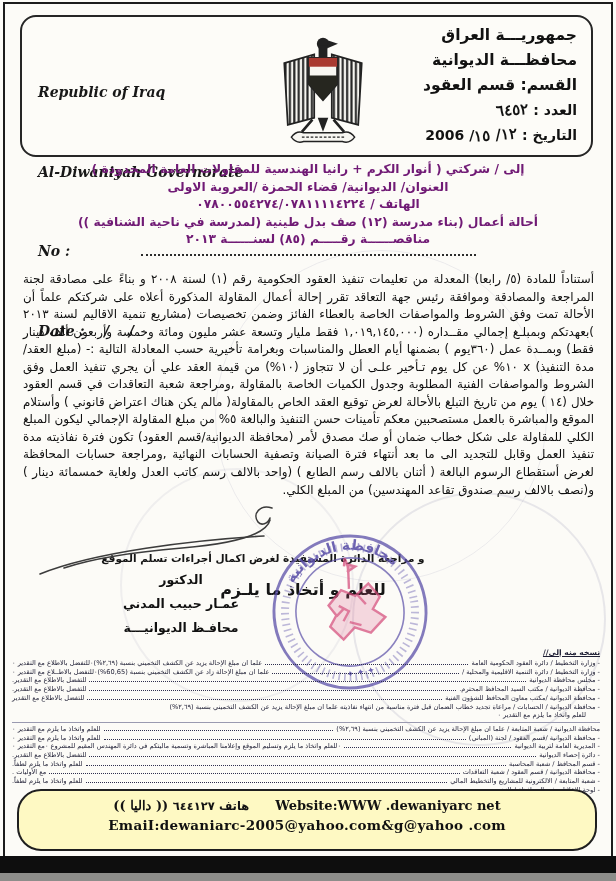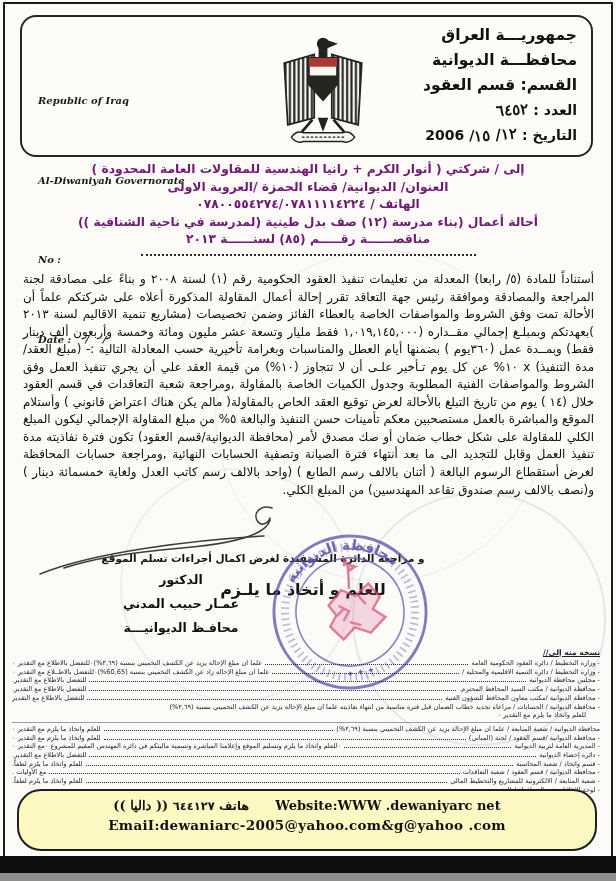--- a/index.html
+++ b/index.html
@@ -3,22 +3,22 @@
 <meta charset="utf-8">
 <style>
   html,body{margin:0;padding:0;background:#e9e9e6;}
   .page{position:relative;width:616px;height:881px;background:#fcfbf7;overflow:hidden;
         font-family:"DejaVu Sans",sans-serif;color:#151515;}
   .frame{position:absolute;left:3px;top:2px;right:3px;bottom:22px;border:2px solid #1c1c1c;}
 
   
   .letterhead{position:absolute;left:20px;top:15px;width:569px;height:138px;
               border:2px solid #262626;border-radius:16px;background:#fdfcf8;}
-  .en{position:absolute;left:16px;top:18px;font-family:"DejaVu Serif",serif;font-style:italic;
-      font-weight:bold;font-size:10px;line-height:26.5px;color:#181818;white-space:pre;}
+  .en{position:absolute;left:16px;top:9px;font-family:"DejaVu Serif",serif;font-style:italic;
+      font-weight:bold;font-size:14px;line-height:26.5px;color:#181818;white-space:pre;}
   .ar-head{position:absolute;right:14px;top:6px;direction:rtl;text-align:right;
            font-weight:bold;font-size:14px;line-height:25px;color:#121212;}
   .ar-head .big{font-size:15.5px;letter-spacing:.5px;}
   .hand{display:inline-block;font-family:"DejaVu Serif",serif;transform:rotate(-4deg);
         font-size:15px;letter-spacing:1.5px;font-weight:bold;}
   .ltr{direction:ltr;unicode-bidi:embed;display:inline-block;}
   .emblem{position:absolute;left:257px;top:16px;}
 
   
   .addr{position:absolute;left:0;right:0;top:161px;text-align:center;direction:rtl;
@@ -219,21 +219,21 @@
       <span class="cc-pre">- المديرية العامة لتربية الديوانية</span>
       <span class="cc-leader"></span>
       <span class="cc-note">٠للعلم واتخاذ ما يلزم وتسليم الموقع وإعلامنا المباشرة وتسمية ماليتكم في دائرة المهندس المقيم للمشروع ٠مع التقدير ٠</span>
     </div>
     <div class="cc-item">
       <span class="cc-pre">- دائرة إحصاء الديوانية</span>
       <span class="cc-leader"></span>
       <span class="cc-note">للتفضل بالاطلاع مع التقدير.</span>
     </div>
     <div class="cc-item">
-      <span class="cc-pre">- قسم واتخاذ / شعبة المحاسبة</span>
+      <span class="cc-pre">- قسم المحافظ / شعبة المحاسبة</span>
       <span class="cc-leader"></span>
       <span class="cc-note">للعلم واتخاذ ما يلزم لطفاً.</span>
     </div>
     <div class="cc-item">
       <span class="cc-pre">- محافظة الديوانية / قسم العقود / شعبة التعاقدات</span>
       <span class="cc-leader"></span>
       <span class="cc-note">مع الأوليات .</span>
     </div>
     <div class="cc-item">
       <span class="cc-pre">- شعبة المتابعة / الالكترونية للمشاريع والتخطيط المالي</span>

